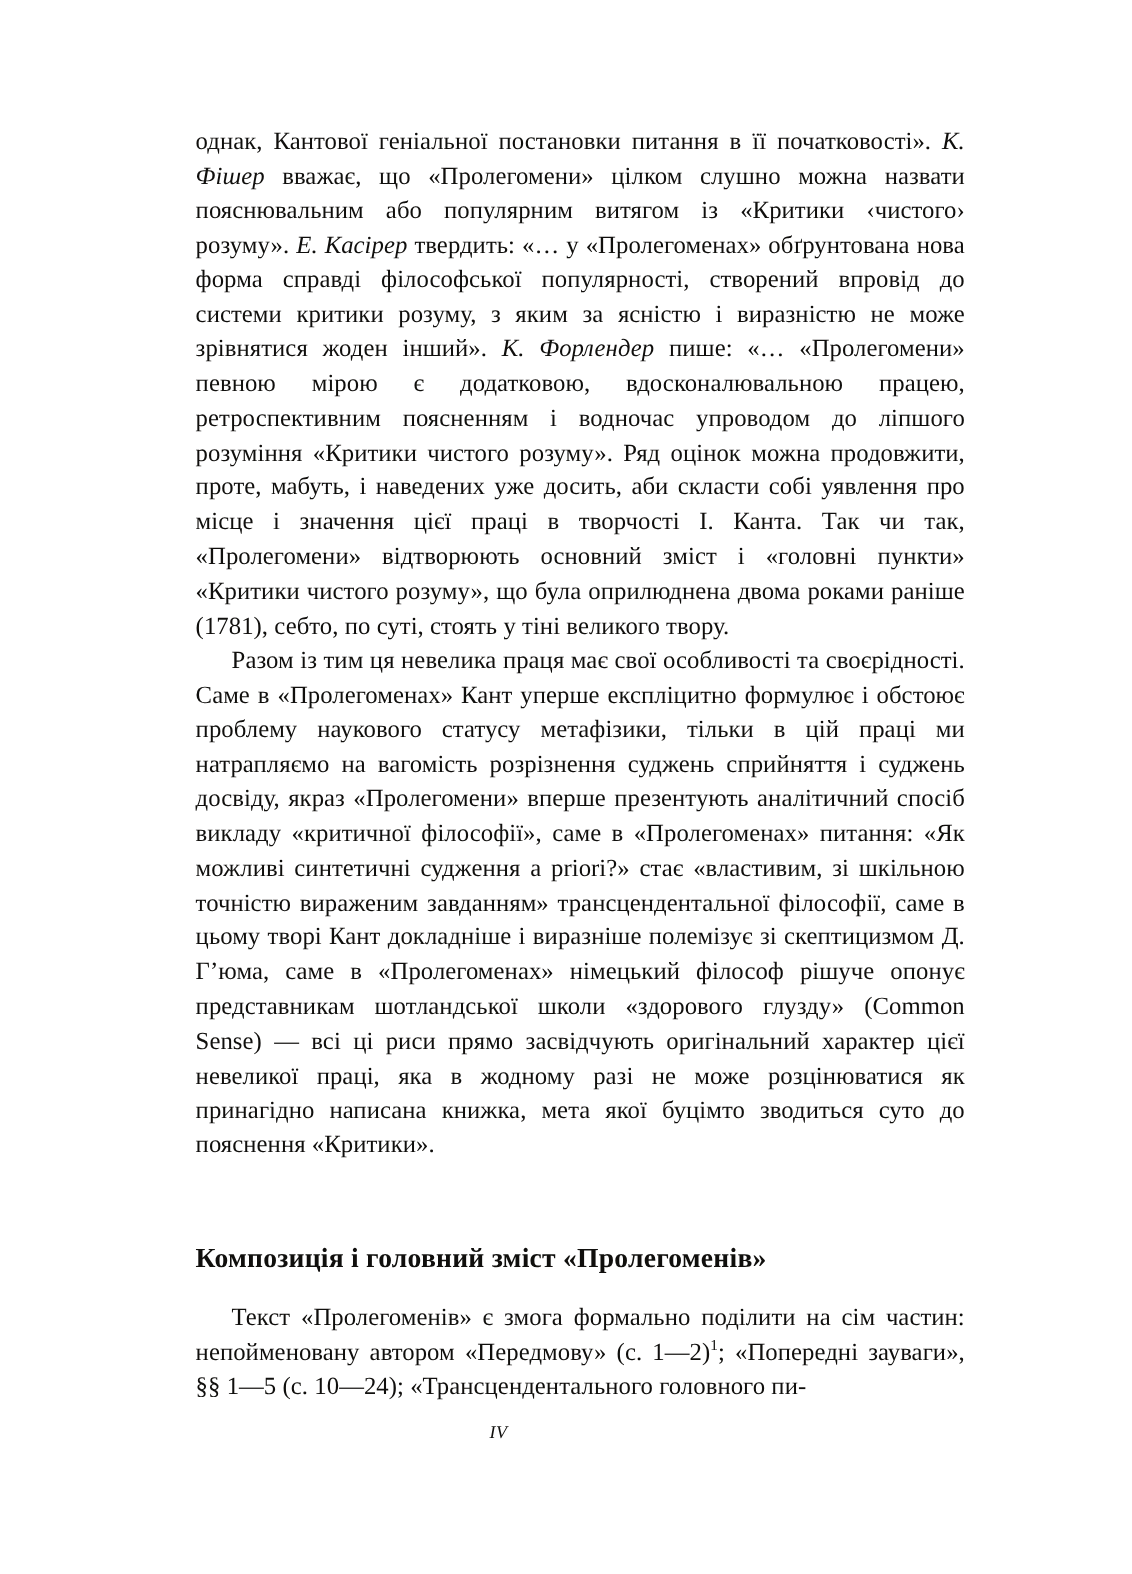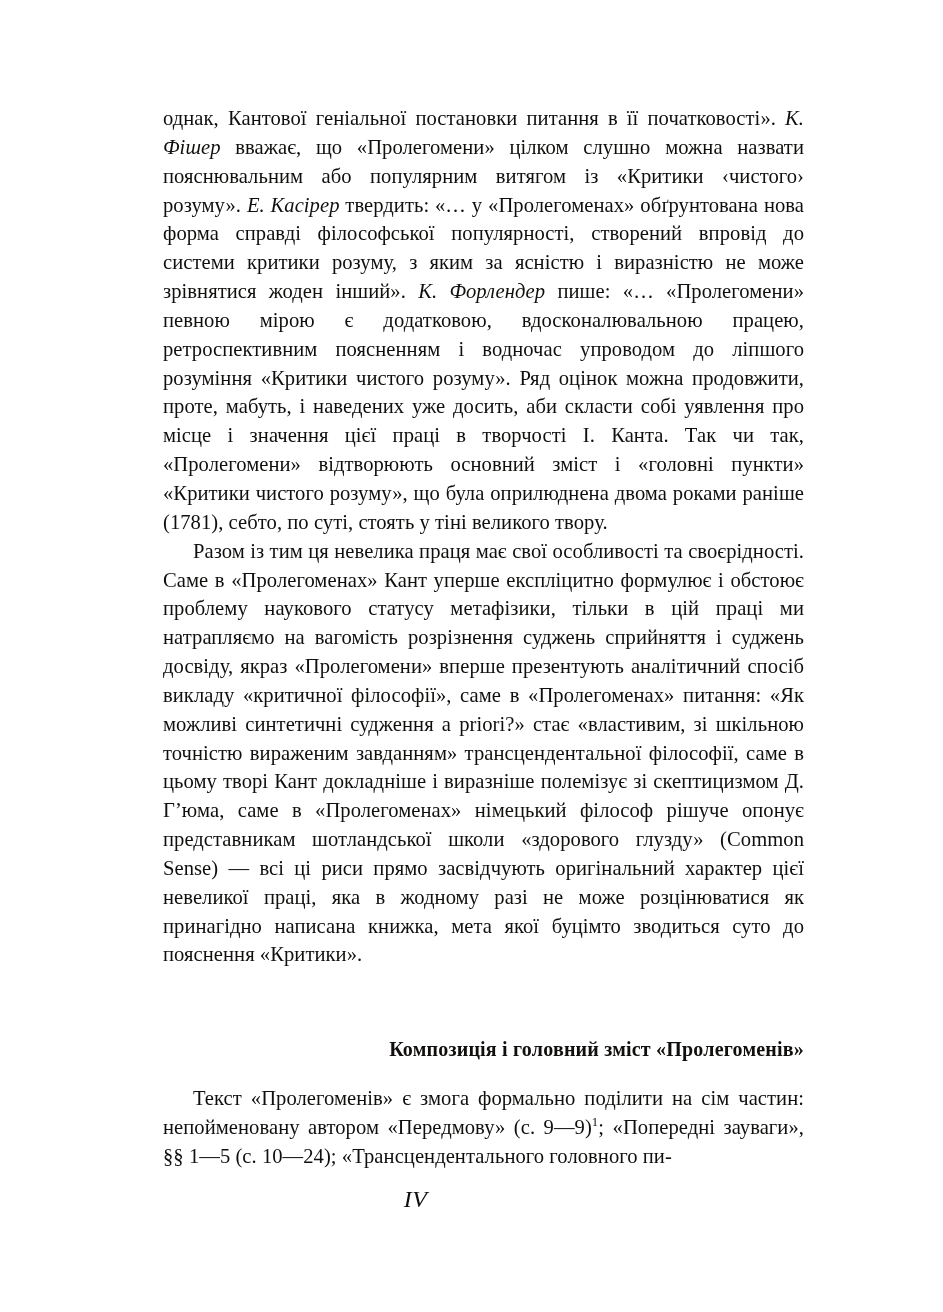--- a/index.html
+++ b/index.html
@@ -40,23 +40,23 @@
     letter-spacing: 0.05px;
   }
   p.para.indent {
     text-indent: 30px;
   }
   .it {
     font-style: italic;
   }
   h2.section-heading {
     margin: 0;
-    font-size: 20px;
+    font-size: 23px;
     font-weight: bold;
-    text-align: right;
+    text-align: left;
     line-height: 28.85px;
     letter-spacing: 0.2px;
   }
   .spacer-before-heading {
     height: 66px;
   }
   .spacer-after-heading {
     height: 20px;
   }
   sup.fn-ref {
@@ -87,21 +87,21 @@
     font-size: 0.62em;
     vertical-align: super;
     line-height: 0;
   }
   .page-number {
     position: absolute;
     left: 0;
     top: 1186px;
     width: 831px;
     text-align: center;
-    font-size: 24px;
+    font-size: 15px;
     font-style: italic;
     letter-spacing: 0.5px;
   }
 </style>
 </head>
 <body>
 
 <div class="page">
 
   <div class="text-block">
@@ -109,20 +109,20 @@
     <p class="para" id="para1"><span>однак, Кантової геніальної постановки питання в її початковості». </span><span class="it">К. Фішер</span><span> вважає, що «Пролегомени» цілком слушно можна назвати пояснювальним або популярним витягом із «Критики ‹чистого› розуму». </span><span class="it">Е. Касірер</span><span> твердить: «… у «Пролегоменах» обґрунтована нова форма справді філософської популярності, створений впровід до системи критики розуму, з яким за ясністю і виразністю не може зрівнятися жоден інший». </span><span class="it">К. Форлендер</span><span> пише: «… «Пролегомени» певною мірою є додатковою, вдосконалювальною працею, ретроспективним поясненням і водночас упроводом до ліпшого розуміння «Критики чистого розуму». Ряд оцінок можна продовжити, проте, мабуть, і наведених уже досить, аби скласти собі уявлення про місце і значення цієї праці в творчості І. Канта. Так чи так, «Пролегомени» відтворюють основний зміст і «головні пункти» «Критики чистого розуму», що була оприлюднена двома роками раніше (1781), себто, по суті, стоять у тіні великого твору.</span></p>
 
     <p class="para indent">Разом із тим ця невелика праця має свої особливості та своєрідності. Саме в «Пролегоменах» Кант уперше експліцитно формулює і обстоює проблему наукового статусу метафізики, тільки в цій праці ми натрапляємо на вагомість розрізнення суджень сприйняття і суджень досвіду, якраз «Пролегомени» вперше презентують аналітичний спосіб викладу «критичної філософії», саме в «Пролегоменах» питання: «Як можливі синтетичні судження a priori?» стає «властивим, зі шкільною точністю вираженим завданням» трансцендентальної філософії, саме в цьому творі Кант докладніше і виразніше полемізує зі скептицизмом Д. Г’юма, саме в «Пролегоменах» німецький філософ рішуче опонує представникам шотландської школи «здорового глузду» (Common Sense) — всі ці риси прямо засвідчують оригінальний характер цієї невеликої праці, яка в жодному разі не може розцінюватися як принагідно написана книжка, мета якої буцімто зводиться суто до пояснення «Критики».</p>
 
     <div class="spacer-before-heading"></div>
 
     <h2 class="section-heading">Композиція і головний зміст «Пролегоменів»</h2>
 
     <div class="spacer-after-heading"></div>
 
-    <p class="para indent" id="para3"><span>Текст «Пролегоменів» є змога формально поділити на сім частин: непойменовану автором «Передмову» (с. 9—9)</span><sup class="fn-ref">1</sup><span>; «Попередні зауваги», §§ 1—5 (с. 10—24); «Трансцендентального головного пи-</span></p>
+    <p class="para indent" id="para3"><span>Текст «Пролегоменів» є змога формально поділити на сім частин: непойменовану автором «Передмову» (с. 1—2)</span><sup class="fn-ref">1</sup><span>; «Попередні зауваги», §§ 1—5 (с. 10—24); «Трансцендентального головного пи-</span></p>
 
   </div>
 
 
   <div class="page-number">IV</div>
 
 </div>
 
 </body></html>

